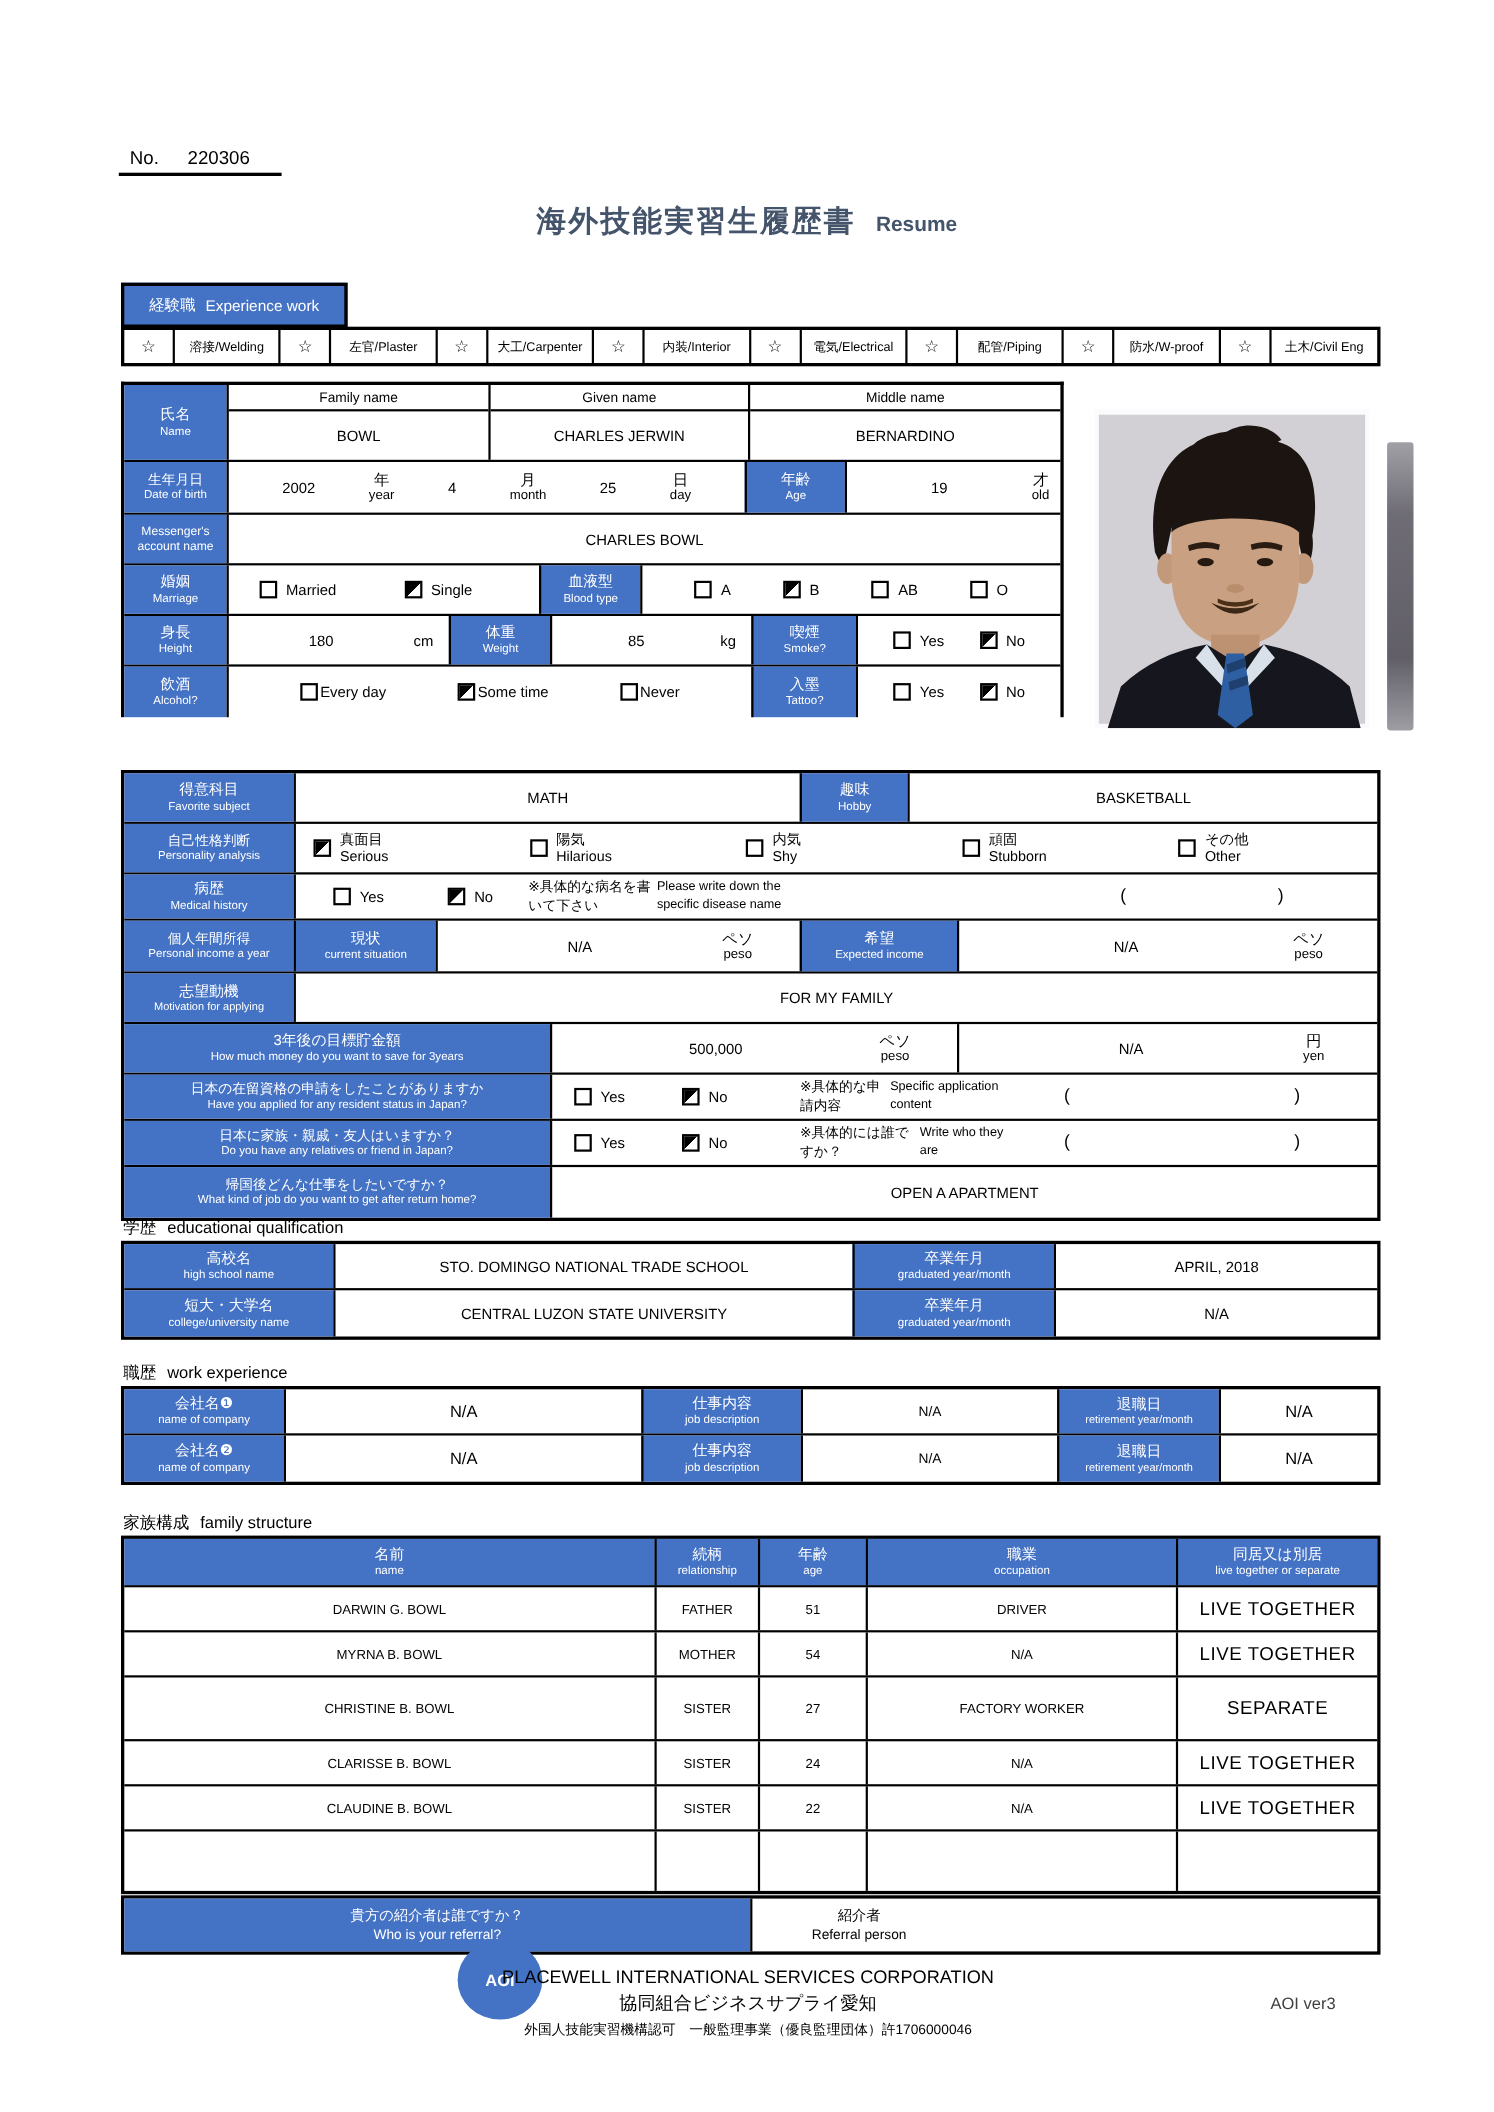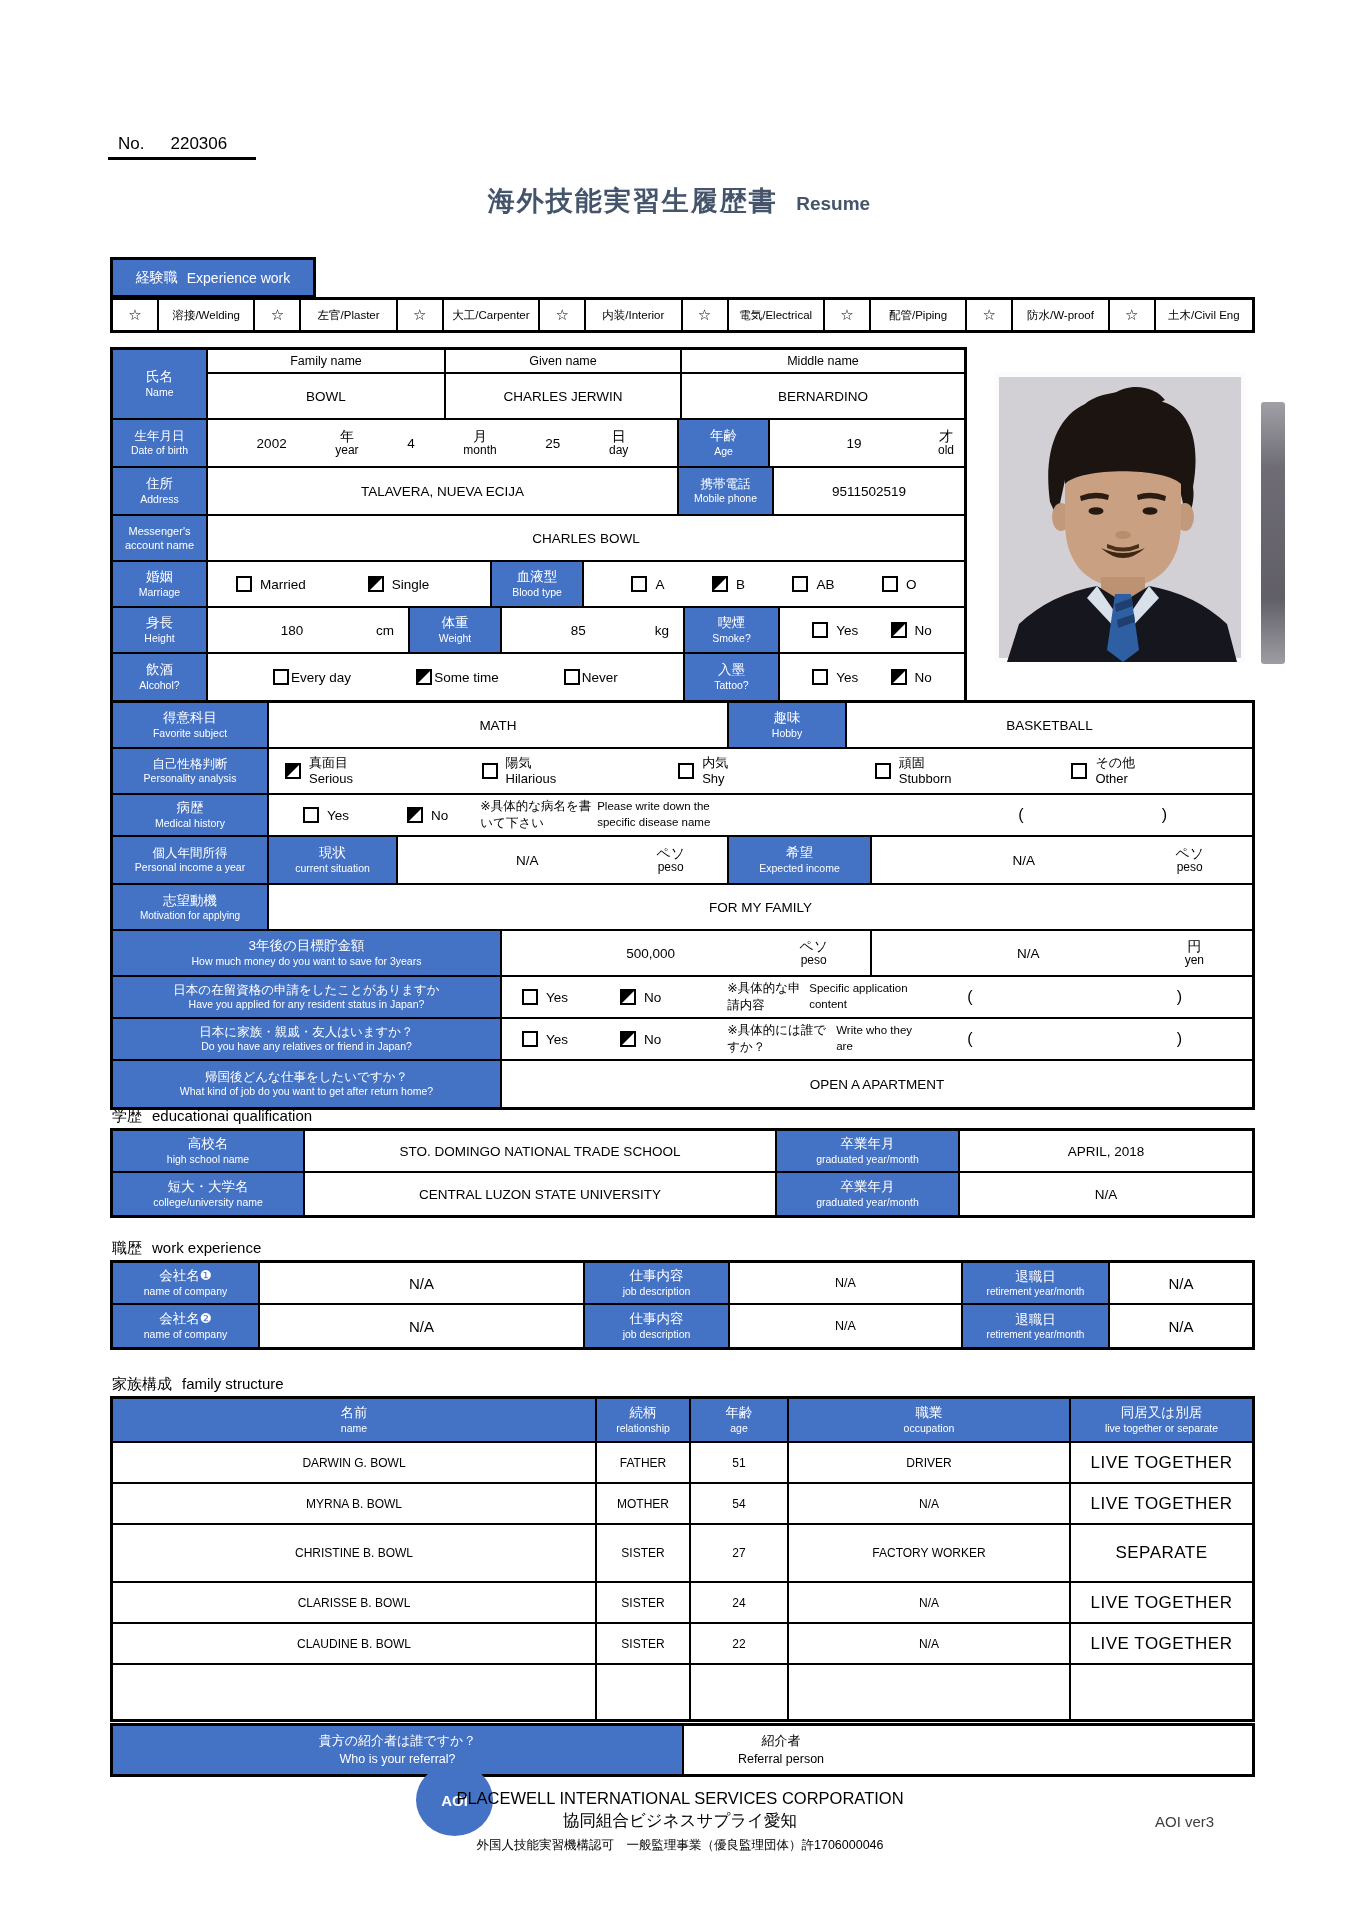--- a/index.html
+++ b/index.html
@@ -227,32 +227,20 @@
       </div>
       <div class="vu bl" style="width:196px">
         <span class="v">19</span>
         <span class="unit u-end">
           <span class="u-jp">才</span>
           <span class="u-en">old</span>
         </span>
       </div>
     </div>
 
-    <div class="frow" style="height:48px">
-      <div class="lab blue stack">
-        <span class="jp">住所</span>
-        <span class="en">Address</span>
-      </div>
-      <div class="cell bl flex1 val-txt">TALAVERA, NUEVA ECIJA</div>
-      <div class="blue stack bl" style="width:95px">
-        <span class="jp" style="font-size:12.5px">携帯電話</span>
-        <span class="en">Mobile phone</span>
-      </div>
-      <div class="cell bl val-txt" style="width:192px">9511502519</div>
-    </div>
 
     <div class="frow" style="height:46px">
       <div class="lab blue stack">
         <span style="font-size:11px">Messenger's</span>
         <span style="font-size:11px">account name</span>
       </div>
       <div class="cell bl flex1 val-txt">CHARLES BOWL</div>
     </div>
 
     <div class="frow" style="height:46px">
@@ -392,21 +380,21 @@
   <div class="abs" id="scan-strip"></div>
 
   <div class="abs" id="lower">
 
     <div class="frow" style="height:46px">
       <div class="lab-l blue stack">
         <span class="jp">得意科目</span>
         <span class="en">Favorite subject</span>
       </div>
       <div class="cell bl val-txt" style="width:460px">MATH</div>
-      <div class="blue stack bl" style="width:118px">
+      <div class="blue stack bl" style="width:98px">
         <span class="jp">趣味</span>
         <span class="en">Hobby</span>
       </div>
       <div class="cell bl flex1 val-txt">BASKETBALL</div>
     </div>
 
     <div class="frow" style="height:46px">
       <div class="lab-l blue stack">
         <span class="jp" style="font-size:12.5px">自己性格判断</span>
         <span class="en">Personality analysis</span>

